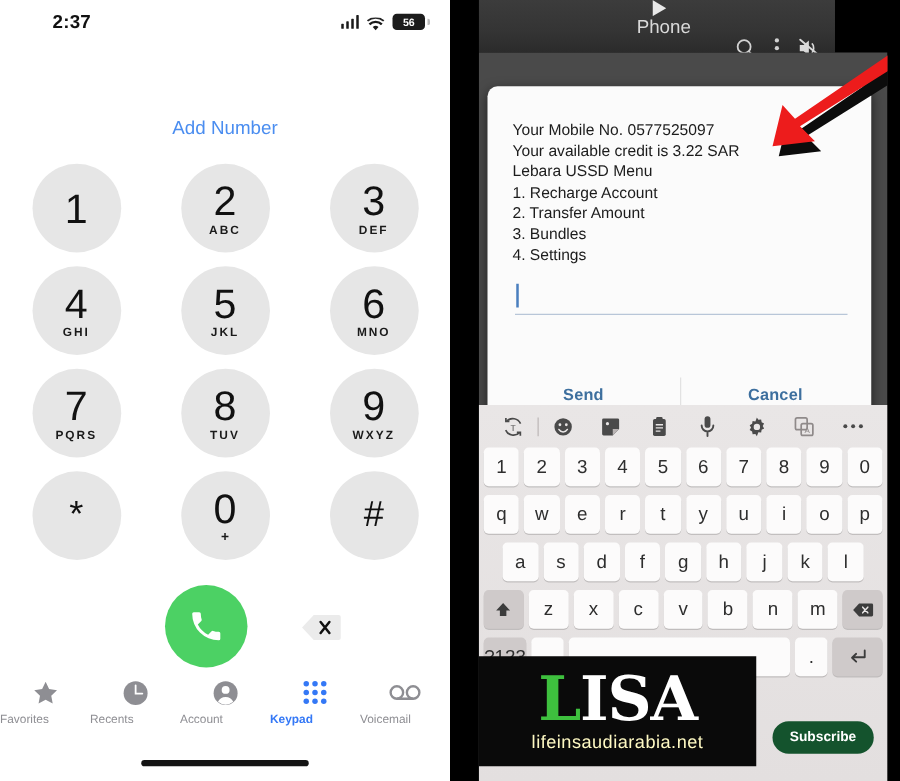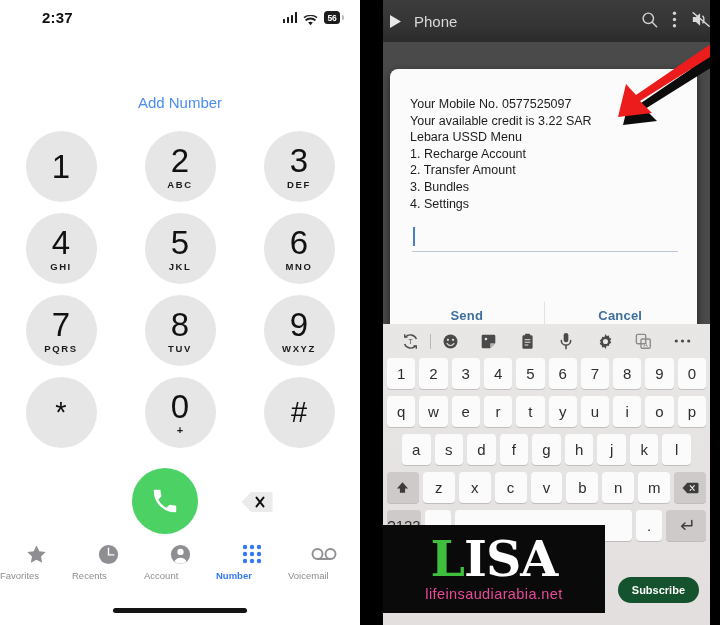--- a/index.html
+++ b/index.html
@@ -12,21 +12,21 @@
 
   .statusbar { position:absolute; left:0; top:0; width:360px; height:34px; }
   .sb-time { position:absolute; left:42px; top:9px; font-size:15px; font-weight:bold;
              color:#111; letter-spacing:.2px; }
   .sb-right { position:absolute; right:20px; top:11px; display:flex; align-items:center; gap:6px; }
   .bars { display:flex; align-items:flex-end; gap:1.5px; height:11px; }
   .bars i { display:block; width:2.5px; background:#1a1a1a; border-radius:.5px; }
   .bars i:nth-child(1){ height:4px; } .bars i:nth-child(2){ height:6px; }
   .bars i:nth-child(3){ height:8.5px; } .bars i:nth-child(4){ height:11px; }
   .wifi { width:15px; height:11px; position:relative; }
-  .batt { position:relative; width:16px; height:13px; border-radius:3.5px; background:#1c1c1c;
+  .batt { position:relative; width:26px; height:13px; border-radius:3.5px; background:#1c1c1c;
           display:flex; align-items:center; justify-content:center; }
   .batt::after { content:""; position:absolute; right:-3.5px; top:4px; width:2px; height:5px;
                  background:#bdbdbd; border-radius:0 1.5px 1.5px 0; }
   .batt span { font-size:8.5px; font-weight:bold; color:#fff; letter-spacing:-.2px; }
 
   .dialed { position:absolute; left:0; top:44px; width:360px; text-align:center;
             font-size:37px; color:#0b0b0b; letter-spacing:1px; font-weight:400; }
   .addnum { position:absolute; left:0; top:94px; width:360px; text-align:center;
             font-size:15px; color:#4a8df0; }
 
@@ -51,23 +51,23 @@
   .tab .tl { font-size:9.5px; color:#8e8e93; margin-top:3px; }
   .tab.active .tl { color:#3478f6; font-weight:bold; }
   .homebar { position:absolute; left:50%; transform:translateX(-50%); bottom:12px;
              width:134px; height:5px; border-radius:3px; background:#141414; }
 
   
   .vid { position:absolute; left:360px; top:0; width:360px; height:625px; background:#000; }
   .vframe { position:absolute; left:23px; top:0; width:327px; height:625px; background:#000;
             overflow:hidden; }
 
-  .vtopbar { position:absolute; left:0; top:0; width:338px; height:42px;
+  .vtopbar { position:absolute; left:0; top:0; width:285px; height:42px;
              background:linear-gradient(180deg,#3c3c3c 0%,#343434 60%,#2b2b2b 100%);
-             display:flex; align-items:center; }
+             display:flex; align-items:center;flex-direction:column; }
   .vtb-play { margin-left:4px; width:16px; display:flex; justify-content:center; }
   .vtb-title { margin-left:11px; font-size:15px; color:#d9d9d9; }
   .vtb-icons { margin-left:auto; display:flex; align-items:center; gap:14px; margin-right:10px; }
 
   .vbody { position:absolute; left:0; top:42px; width:327px; bottom:0; background:#4a4a4a; }
 
   .ussd { position:absolute; left:7px; top:27px; width:307px; height:273px;
           background:#fbfbfb; border-radius:8px; box-shadow:0 3px 9px rgba(0,0,0,.55); }
   .ussd-text { position:absolute; left:20px; top:27px; right:14px;
                font-size:12.5px; line-height:16.6px; color:#1c1c1c; }
@@ -90,21 +90,21 @@
   .kkey { flex:1; height:31px; background:#fcfbfb; border-radius:4px;
           display:flex; align-items:center; justify-content:center;
           font-size:15px; color:#2e2e2e; box-shadow:0 1px 0 rgba(0,0,0,.16); }
   .kkey.sp { background:#cfcaca; }
 
   .wm { position:absolute; left:0; bottom:12px; width:222px; height:88px; background:#0a0a0a;
         display:flex; flex-direction:column; align-items:center; justify-content:center; }
   .wm-logo { font-family:"DejaVu Serif", serif; font-size:49px; font-weight:bold; line-height:.95;
              letter-spacing:-1px; color:#fff; }
   .wm-logo .g { color:#3ec03e; }
-  .wm-url { font-size:14.5px; color:#ec4899; letter-spacing:.4px; margin-top:3px; }
+  .wm-url { font-size:14.5px; color:#fef9c3; letter-spacing:.4px; margin-top:3px; }
 
   .subs { position:absolute; right:11px; bottom:22px; padding:7px 14px; border-radius:14px;
           background:#14532d; color:#fff; font-size:11px; font-weight:bold; }
 </style>
 </head>
 <body>
 
 <div class="stage">
 
   <div class="phone-left">
@@ -240,21 +240,21 @@
                 <circle cx="18" cy="4" r="2.2"></circle>
               <circle cx="4" cy="11" r="2.2"></circle>
                 <circle cx="11" cy="11" r="2.2"></circle>
                 <circle cx="18" cy="11" r="2.2"></circle>
               <circle cx="4" cy="18" r="2.2"></circle>
                 <circle cx="11" cy="18" r="2.2"></circle>
                 <circle cx="18" cy="18" r="2.2"></circle>
             </g>
           </svg>
         </span>
-        <span class="tl">Number</span>
+        <span class="tl">Keypad</span>
       </div>
       <div class="tab">
         <span class="ti">
           <svg width="26" height="18" viewBox="0 0 26 18">
               <circle cx="6.5" cy="9" r="5" fill="none" stroke="#8e8e93" stroke-width="1.9"></circle>
               <circle cx="19.5" cy="9" r="5" fill="none" stroke="#8e8e93" stroke-width="1.9"></circle>
               <path d="M6.5 14h13" stroke="#8e8e93" stroke-width="1.9"></path>
             </svg>
         </span>
         <span class="tl">Voicemail</span>

